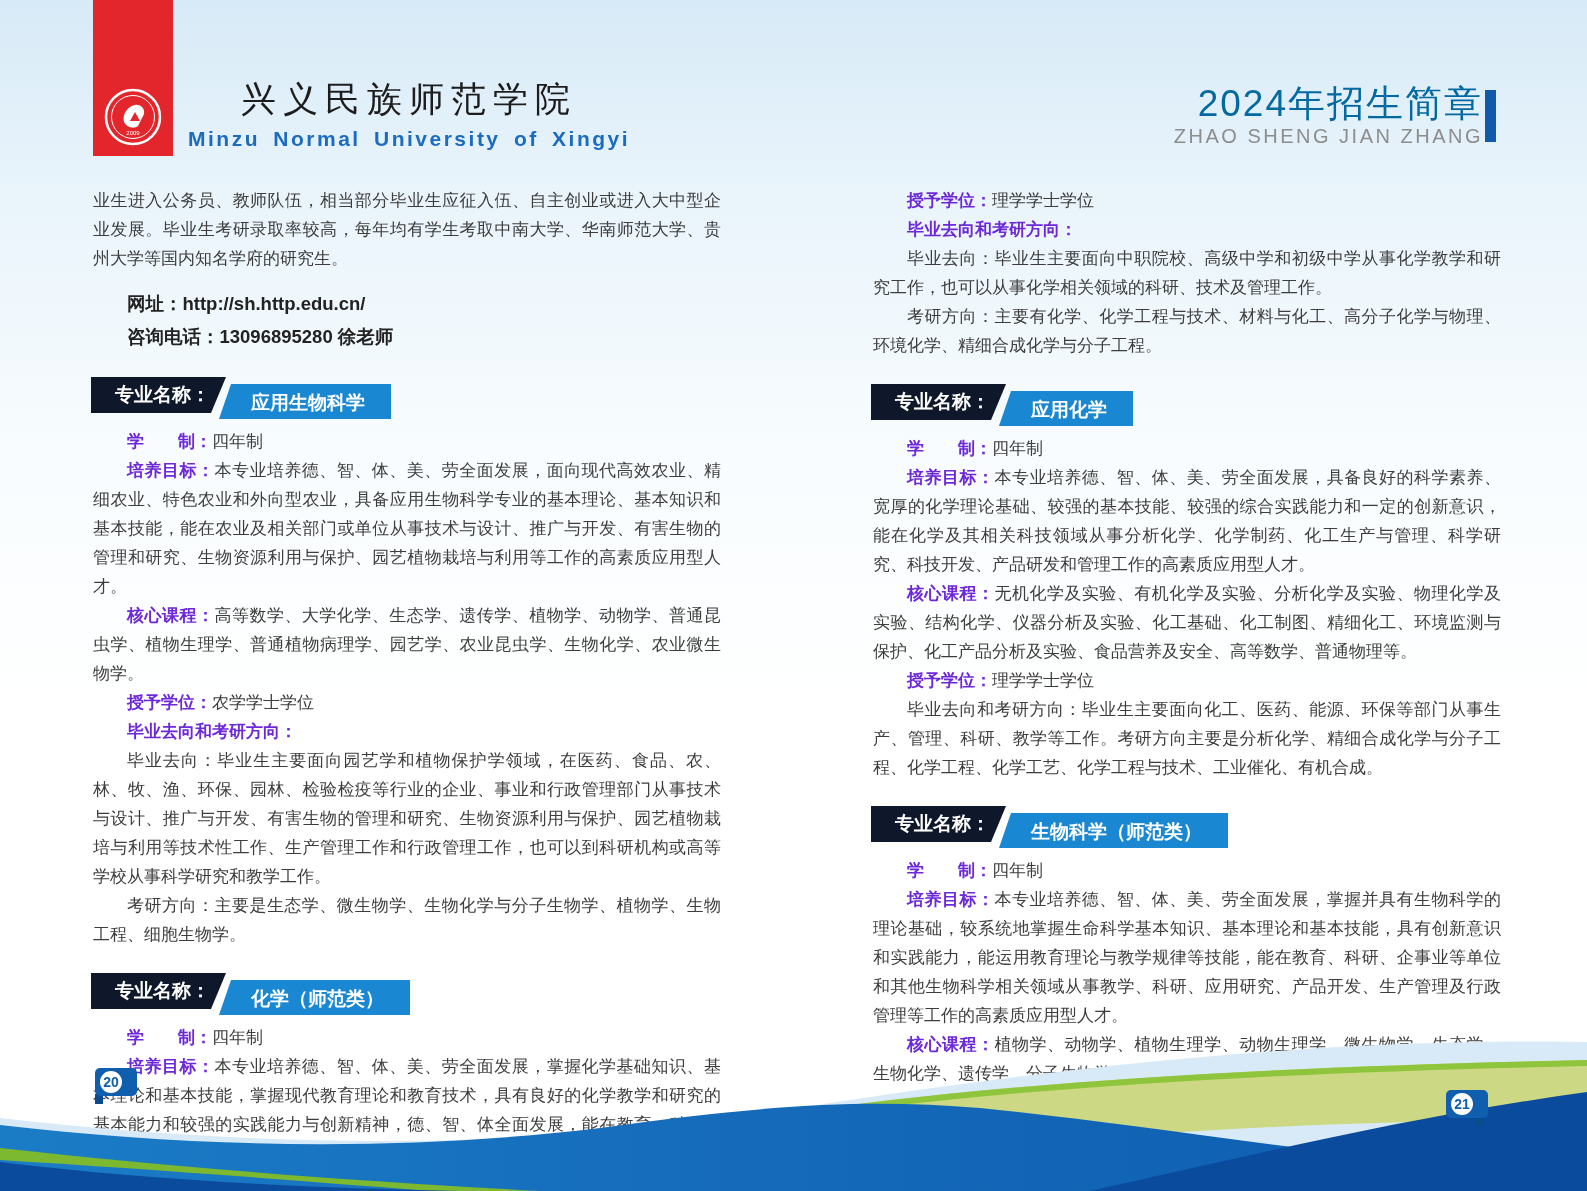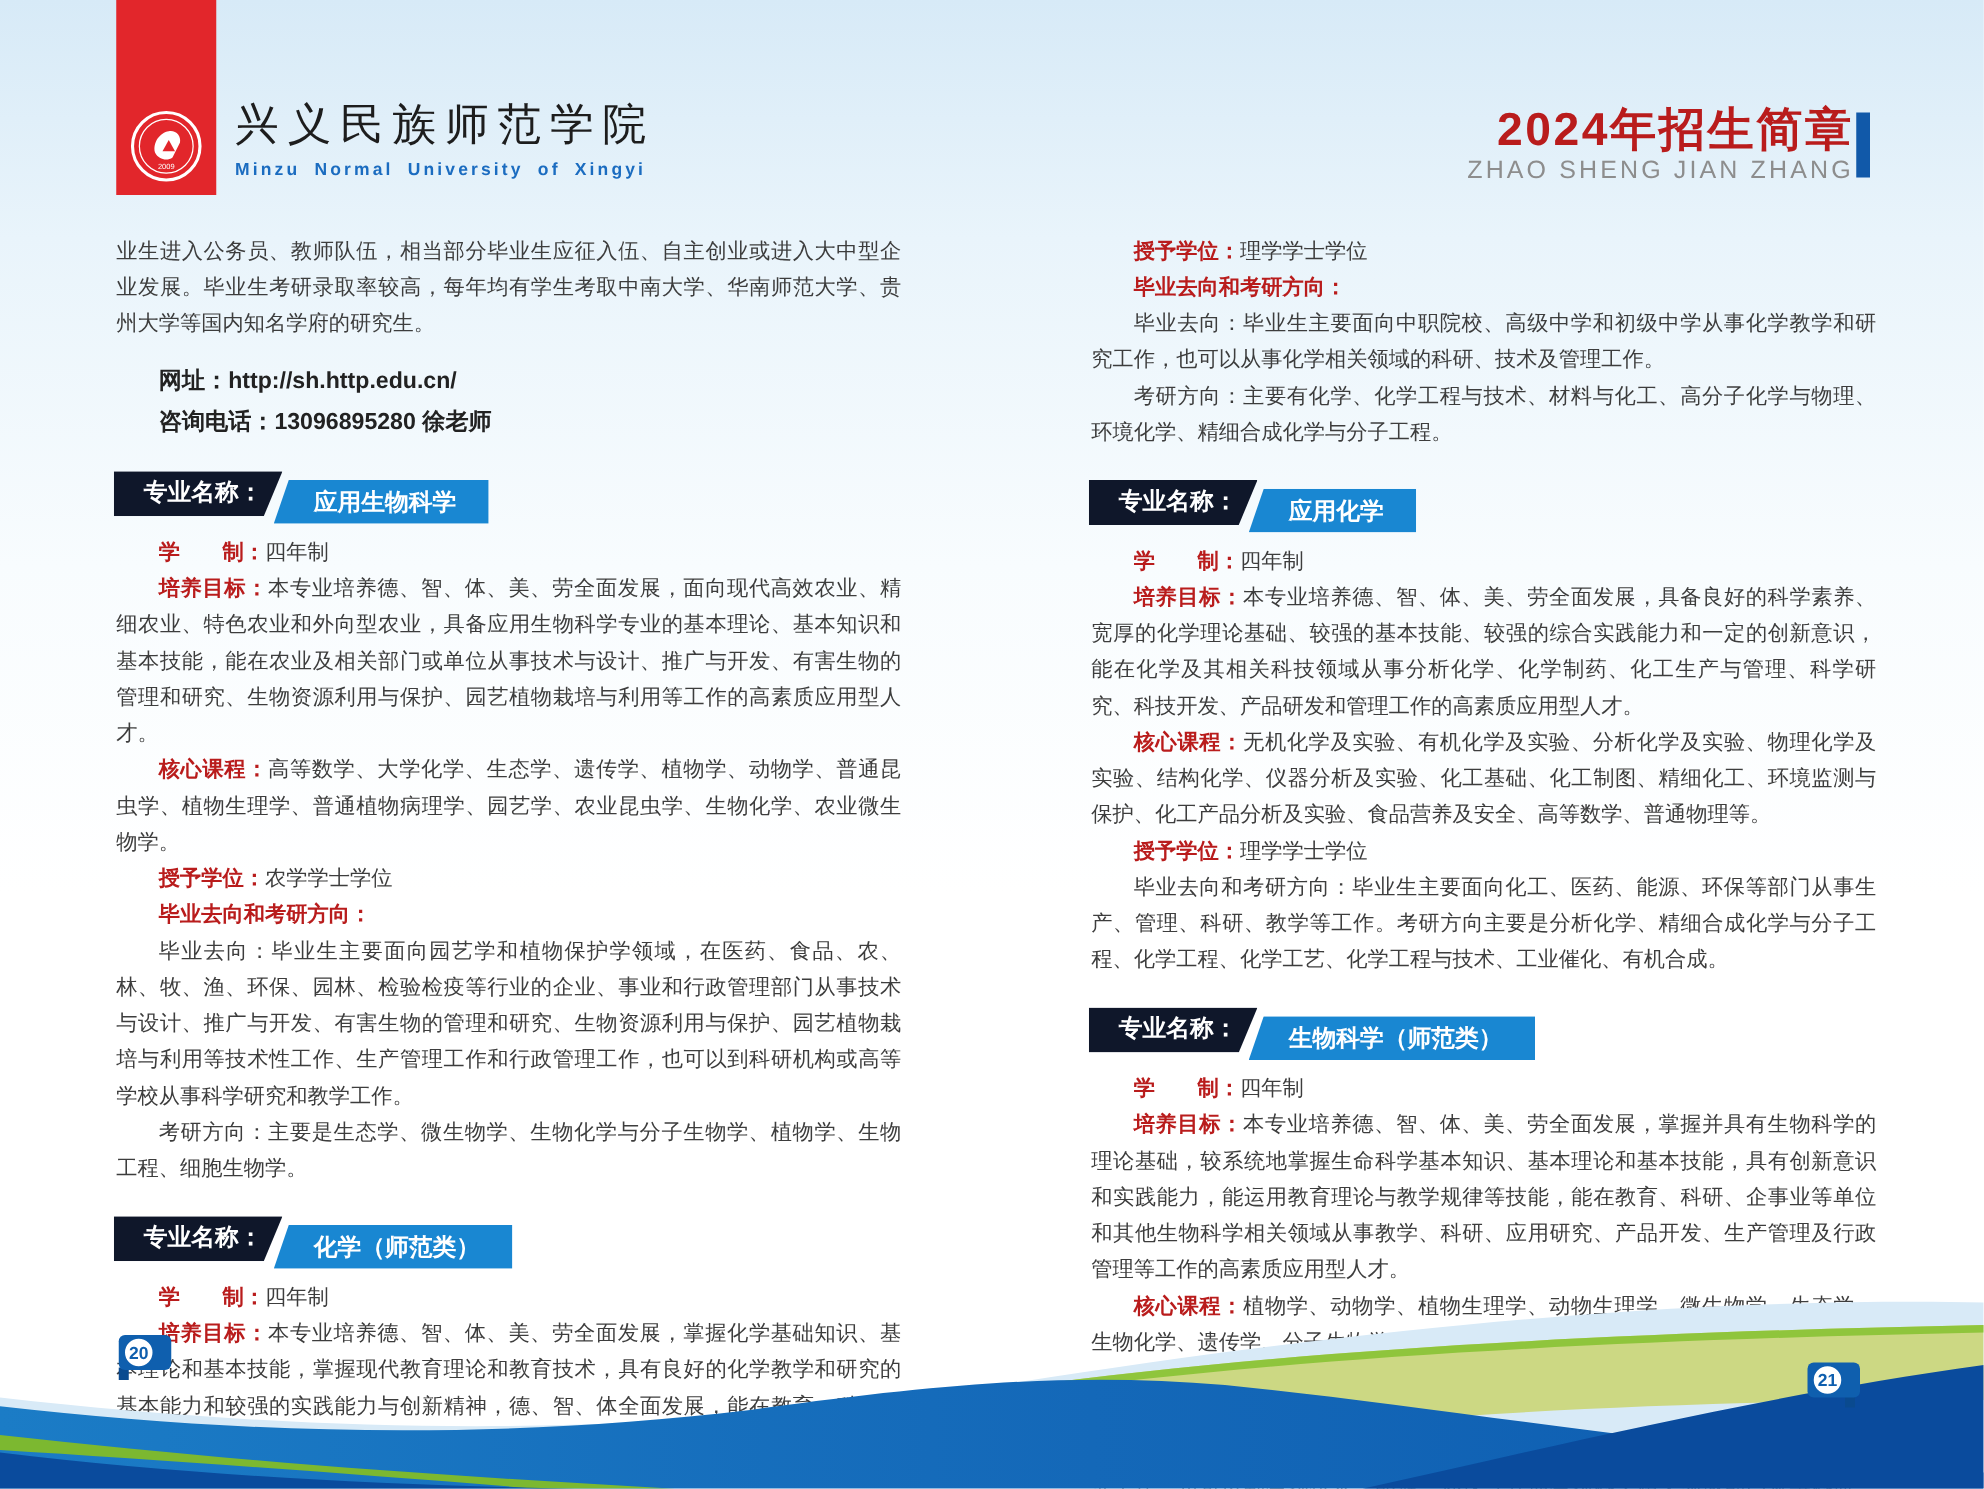--- a/index.html
+++ b/index.html
@@ -6,32 +6,32 @@
   body{
     width:1587px;height:1191px;position:relative;overflow:hidden;
     font-family:"Liberation Sans","DejaVu Sans",sans-serif;
     background:linear-gradient(180deg,#d7eaf7 0%,#e9f4fb 16%,#f8fcfe 38%,#ffffff 60%);
   }
   
   .logo-block{position:absolute;left:93px;top:0;width:80px;height:156px;background:#e2262b;}
   .seal{position:absolute;left:11px;top:88px;width:58px;height:58px;}
   .uni-name{position:absolute;left:188px;top:76px;}
   .uni-cn{font-family:"DejaVu Serif","Liberation Serif",serif;font-size:35px;color:#1d1d1d;letter-spacing:7px;white-space:nowrap;text-align:center;}
-  .uni-en{margin-top:4px;font-size:14px;font-weight:bold;color:#1b6cc0;letter-spacing:2.5px;word-spacing:5px;white-space:nowrap;}
+  .uni-en{margin-top:4px;font-size:21px;font-weight:bold;color:#1b6cc0;letter-spacing:2.5px;word-spacing:5px;white-space:nowrap;}
   .issue{position:absolute;right:104px;top:84px;text-align:right;}
-  .issue-cn{font-size:37px;font-weight:bold;color:#b91c1c;letter-spacing:2px;line-height:40px;}
+  .issue-cn{font-size:37px;font-weight:normal;color:#0369a1;letter-spacing:2px;line-height:40px;}
   .issue-py{font-size:20px;color:#8d8d8d;letter-spacing:2.5px;line-height:24px;}
   .issue-bar{position:absolute;right:91px;top:90px;width:11px;height:52px;background:#1159a9;}
   
   .col{position:absolute;top:186px;width:628px;font-size:17px;line-height:29px;color:#3d3d3d;}
   .col-left{left:93px;}
   .col-right{left:873px;}
   .para{margin:0;text-indent:2em;text-align:justify;}
   .para.noindent{text-indent:0;}
-  .lbl{color:#b91c1c;font-weight:bold;}
+  .lbl{color:#6d28d9;font-weight:bold;}
   .contact{margin:14px 0 0 34px;font-size:18.5px;font-weight:bold;color:#222;line-height:33px;}
   .contact p{margin:0;}
   
   .badge{display:flex;align-items:flex-start;height:40px;margin:24px 0 10px -2px;}
   .badge-left{background:#0f172a;color:#fff;font-weight:bold;font-size:19px;line-height:36px;height:36px;
     padding:0 16px 0 24px;clip-path:polygon(0 0,100% 0,calc(100% - 15px) 100%,0 100%);}
   .badge-right{background:#1987d2;color:#fff;font-weight:bold;font-size:19px;line-height:33px;height:33px;
     margin-left:-7px;margin-top:7px;padding:2px 26px 0 32px;clip-path:polygon(12px 0,100% 0,100% 100%,0 100%);}
   
   .waves{position:absolute;left:0;bottom:0;width:1587px;height:211px;pointer-events:none;}

